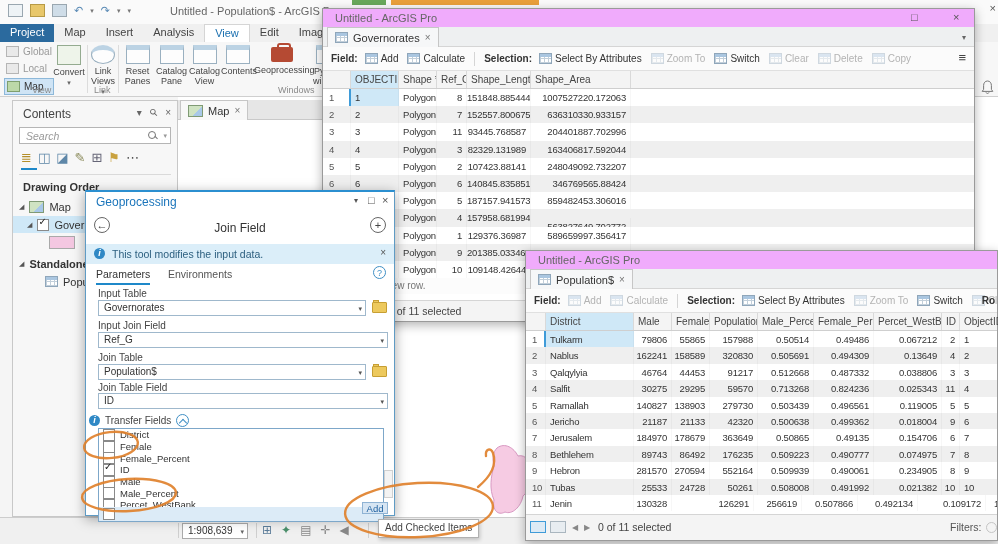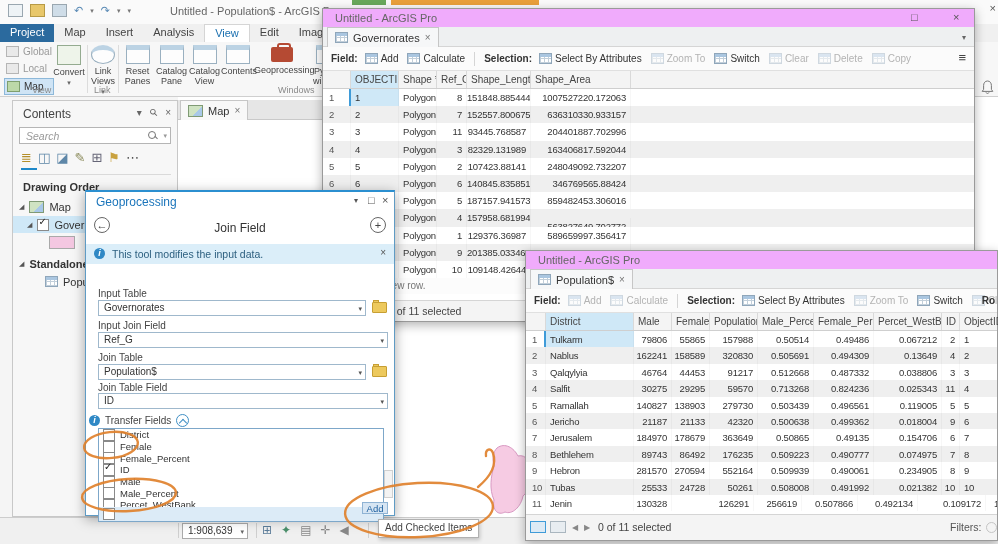--- a/index.html
+++ b/index.html
@@ -477,20 +477,25 @@
     <div id="geo-head">
       <div class="circ abs" style="left:8px;top:3px;">←</div>
       <div id="join-title">Join Field</div>
       <div class="circ abs" style="left:284px;top:3px;">+</div>
     </div>
     <div id="geo-info">
       <span class="info-i">i</span>
       <span class="msg">This tool modifies the input data.</span>
       <span class="abs" style="right:8px;top:3px;font-size:10px;color:#555;">×</span>
     </div>
+    <div id="geo-tabs">
+      <span class="gtab sel" style="left:10px;">Parameters</span>
+      <span class="gtab" style="left:82px;">Environments</span>
+      <span class="help-circ abs" style="right:8px;top:2px;">?</span>
+    </div>
 
     <span class="flabel" style="top:96px;">Input Table</span>
     <div class="combo" style="top:108px;width:268px;"><span>Governorates</span><span class="dd">▾</span></div>
     <span class="folder" style="left:286px;top:110px;"></span>
 
     <span class="flabel" style="top:128px;">Input Join Field</span>
     <div class="combo" style="top:140px;width:290px;"><span>Ref_G</span><span class="dd">▾</span></div>
 
     <span class="flabel" style="top:160px;">Join Table</span>
     <div class="combo" style="top:172px;width:268px;"><span>Population$</span><span class="dd">▾</span></div>

